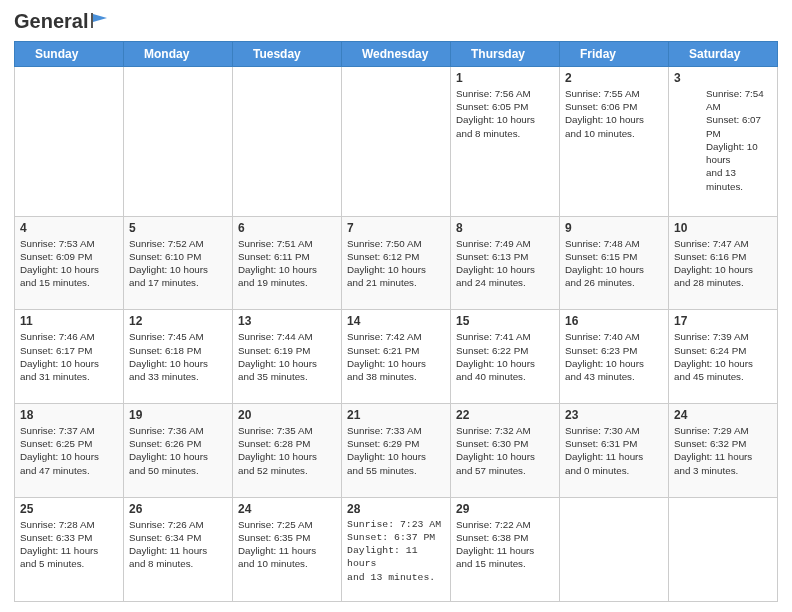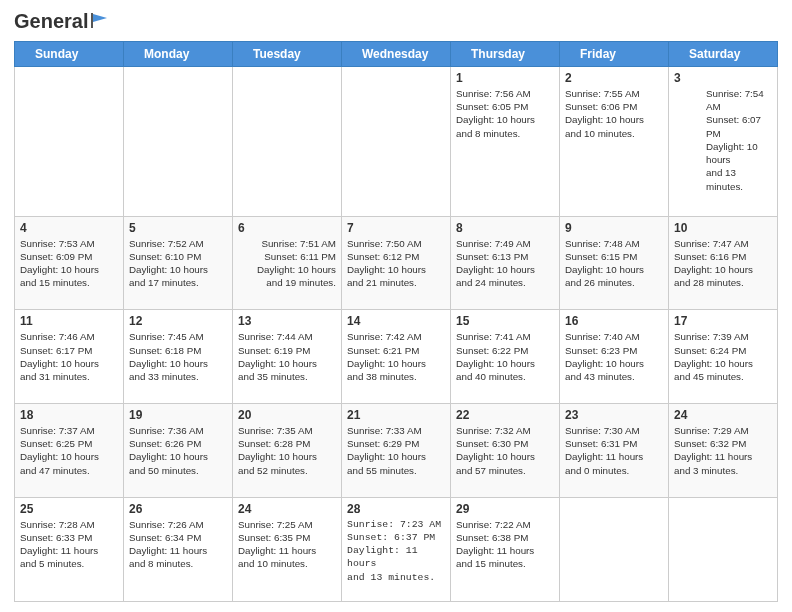--- a/index.html
+++ b/index.html
@@ -159,21 +159,21 @@
           </td>
           <td>
             <span class="day-num">5</span>
             <div class="day-info" style="white-space: pre-line;">Sunrise: 7:52 AM
 Sunset: 6:10 PM
 Daylight: 10 hours
 and 17 minutes.</div>
           </td>
           <td>
             <span class="day-num">6</span>
-            <div class="day-info" style="white-space: pre-line; text-align: right;">Sunrise: 7:51 AM
+            <div class="day-info" style="white-space: pre-line;">Sunrise: 7:51 AM
 Sunset: 6:11 PM
 Daylight: 10 hours
 and 19 minutes.</div>
           </td>
           <td>
             <span class="day-num">7</span>
             <div class="day-info" style="white-space: pre-line;">Sunrise: 7:50 AM
 Sunset: 6:12 PM
 Daylight: 10 hours
 and 21 minutes.</div>

